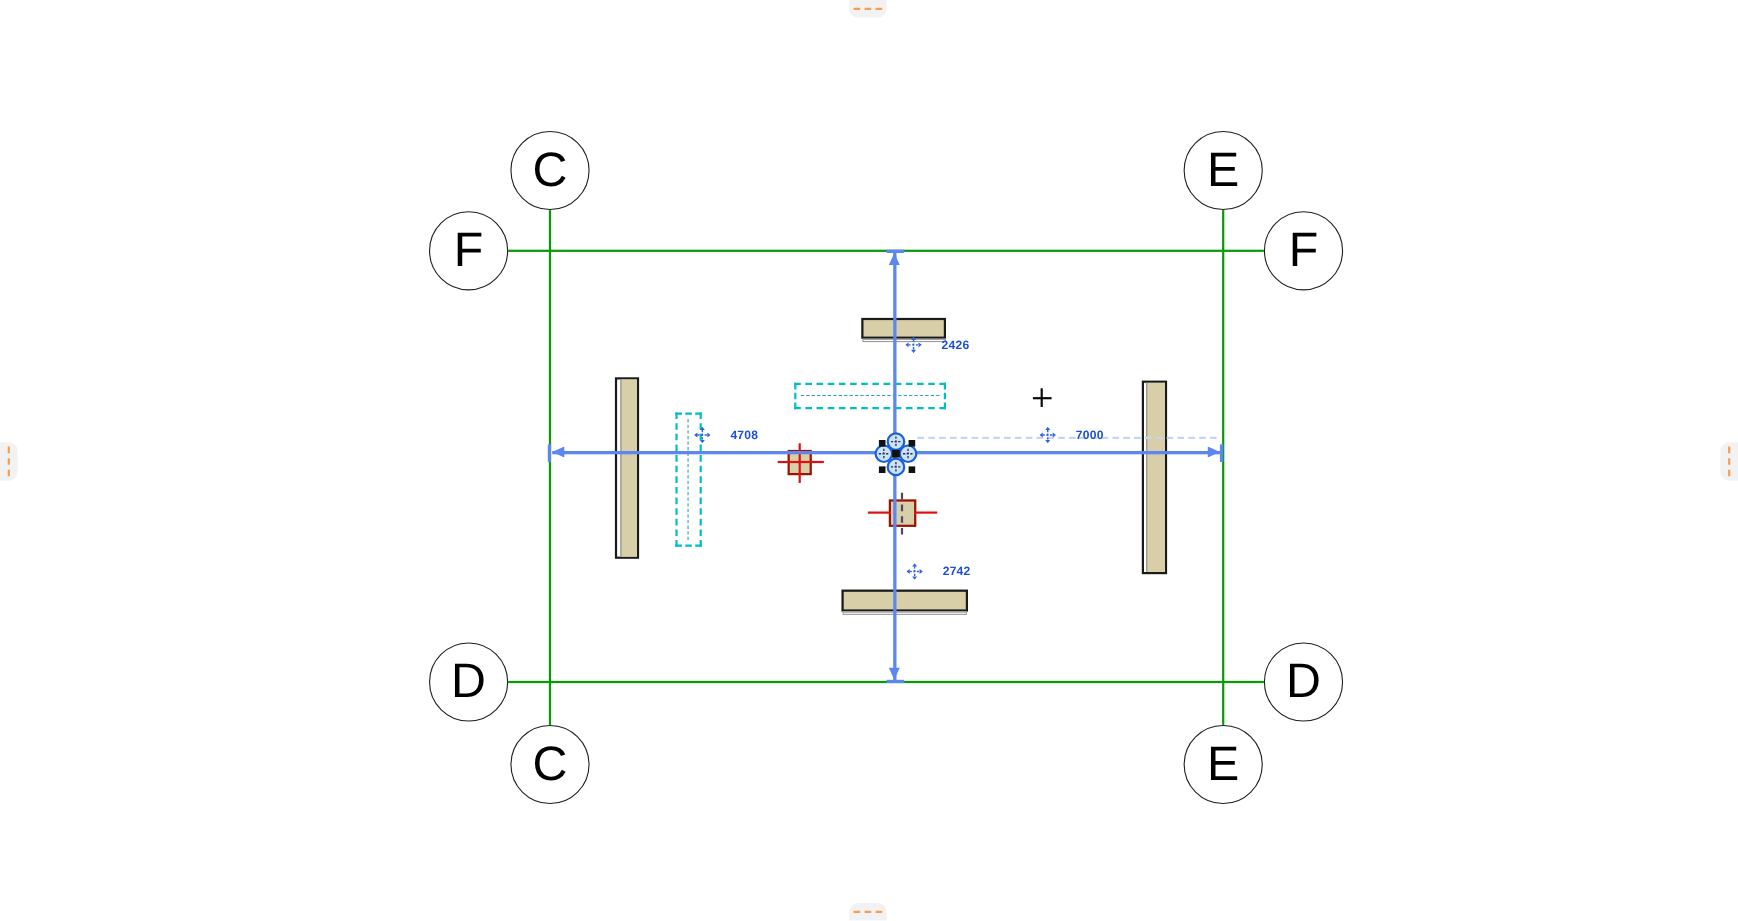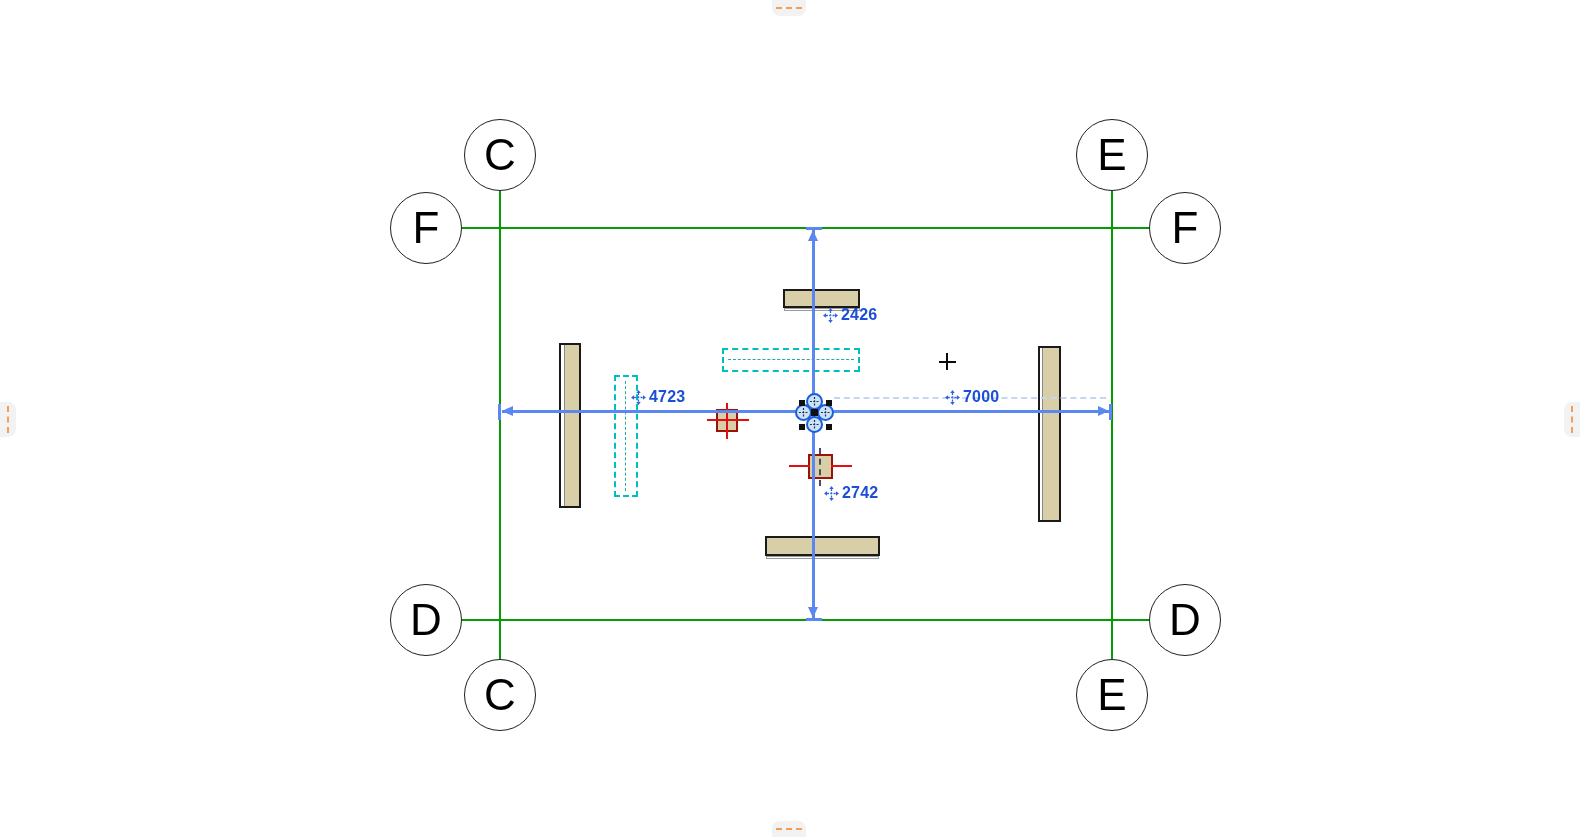--- a/index.html
+++ b/index.html
@@ -23,22 +23,22 @@
   .colmark{position:absolute;background:#e01010;}
   .coldash-v{position:absolute;border-left:2px dashed #4a4a66;}
   
   .dimline{position:absolute;background:#5b87ee;}
   .dimtick{position:absolute;background:#5b87ee;}
   .arr{position:absolute;width:0;height:0;}
   .arr-left{border-top:5px solid transparent;border-bottom:5px solid transparent;border-right:11px solid #5b87ee;}
   .arr-right{border-top:5px solid transparent;border-bottom:5px solid transparent;border-left:11px solid #5b87ee;}
   .arr-up{border-left:5px solid transparent;border-right:5px solid transparent;border-bottom:11px solid #5b87ee;}
   .arr-down{border-left:5px solid transparent;border-right:5px solid transparent;border-top:11px solid #5b87ee;}
-  .dimlabel{position:absolute;display:flex;align-items:center;gap:3px;color:#1d4fd6;
-            font-weight:bold;font-size:16px;letter-spacing:0.2px;}
+  .dimlabel{position:absolute;display:flex;align-items:center;gap:18px;color:#1d4fd6;
+            font-weight:bold;font-size:11px;letter-spacing:0.2px;}
   .templine{position:absolute;border-top:2px dashed #c5d5f4;}
   
   .handle-circle{position:absolute;width:17px;height:17px;border-radius:50%;border:2px solid #1b60d8;
                  background:#cde2f6;box-sizing:border-box;display:flex;align-items:center;justify-content:center;}
   .sq{position:absolute;background:#111;}
   
   .crop{position:absolute;background:#f2f2f2;}
   .crop-dash-h{position:absolute;border-top:2.5px dashed #f49d57;}
   .crop-dash-v{position:absolute;border-left:2.5px dashed #f49d57;}
   
@@ -127,32 +127,32 @@
       <path d="M8 0l2.4 3.2H5.6zM8 16l2.4-3.2H5.6zM0 8l3.2-2.4v4.8zM16 8l-3.2-2.4v4.8z" fill="#2f63dd"></path>
     </svg>
     <span>2426</span>
   </div>
 
   <div class="dimlabel" style="left:631px;top:388px;">
     <svg width="15" height="15" viewBox="0 0 16 16">
       <path d="M8 3v10M3 8h10" stroke="#2f63dd" stroke-width="1.4" stroke-dasharray="2.2 1.4" fill="none"></path>
       <path d="M8 0l2.4 3.2H5.6zM8 16l2.4-3.2H5.6zM0 8l3.2-2.4v4.8zM16 8l-3.2-2.4v4.8z" fill="#2f63dd"></path>
     </svg>
-    <span>4723</span>
+    <span>4708</span>
   </div>
 
   <div class="dimlabel" style="left:945px;top:388px;">
     <svg width="15" height="15" viewBox="0 0 16 16">
       <path d="M8 3v10M3 8h10" stroke="#2f63dd" stroke-width="1.4" stroke-dasharray="2.2 1.4" fill="none"></path>
       <path d="M8 0l2.4 3.2H5.6zM8 16l2.4-3.2H5.6zM0 8l3.2-2.4v4.8zM16 8l-3.2-2.4v4.8z" fill="#2f63dd"></path>
     </svg>
     <span>7000</span>
   </div>
 
-  <div class="dimlabel" style="left:824px;top:484px;">
+  <div class="dimlabel" style="left:824px;top:512px;">
     <svg width="15" height="15" viewBox="0 0 16 16">
       <path d="M8 3v10M3 8h10" stroke="#2f63dd" stroke-width="1.4" stroke-dasharray="2.2 1.4" fill="none"></path>
       <path d="M8 0l2.4 3.2H5.6zM8 16l2.4-3.2H5.6zM0 8l3.2-2.4v4.8zM16 8l-3.2-2.4v4.8z" fill="#2f63dd"></path>
     </svg>
     <span>2742</span>
   </div>
 
   <div class="handle-circle" style="left:806px;top:393px;">
     <svg width="11" height="11" viewBox="0 0 12 12">
       <path d="M6 1v10M1 6h10" stroke="#17315e" stroke-width="1.3" stroke-dasharray="2.2 1.4" fill="none"></path>

